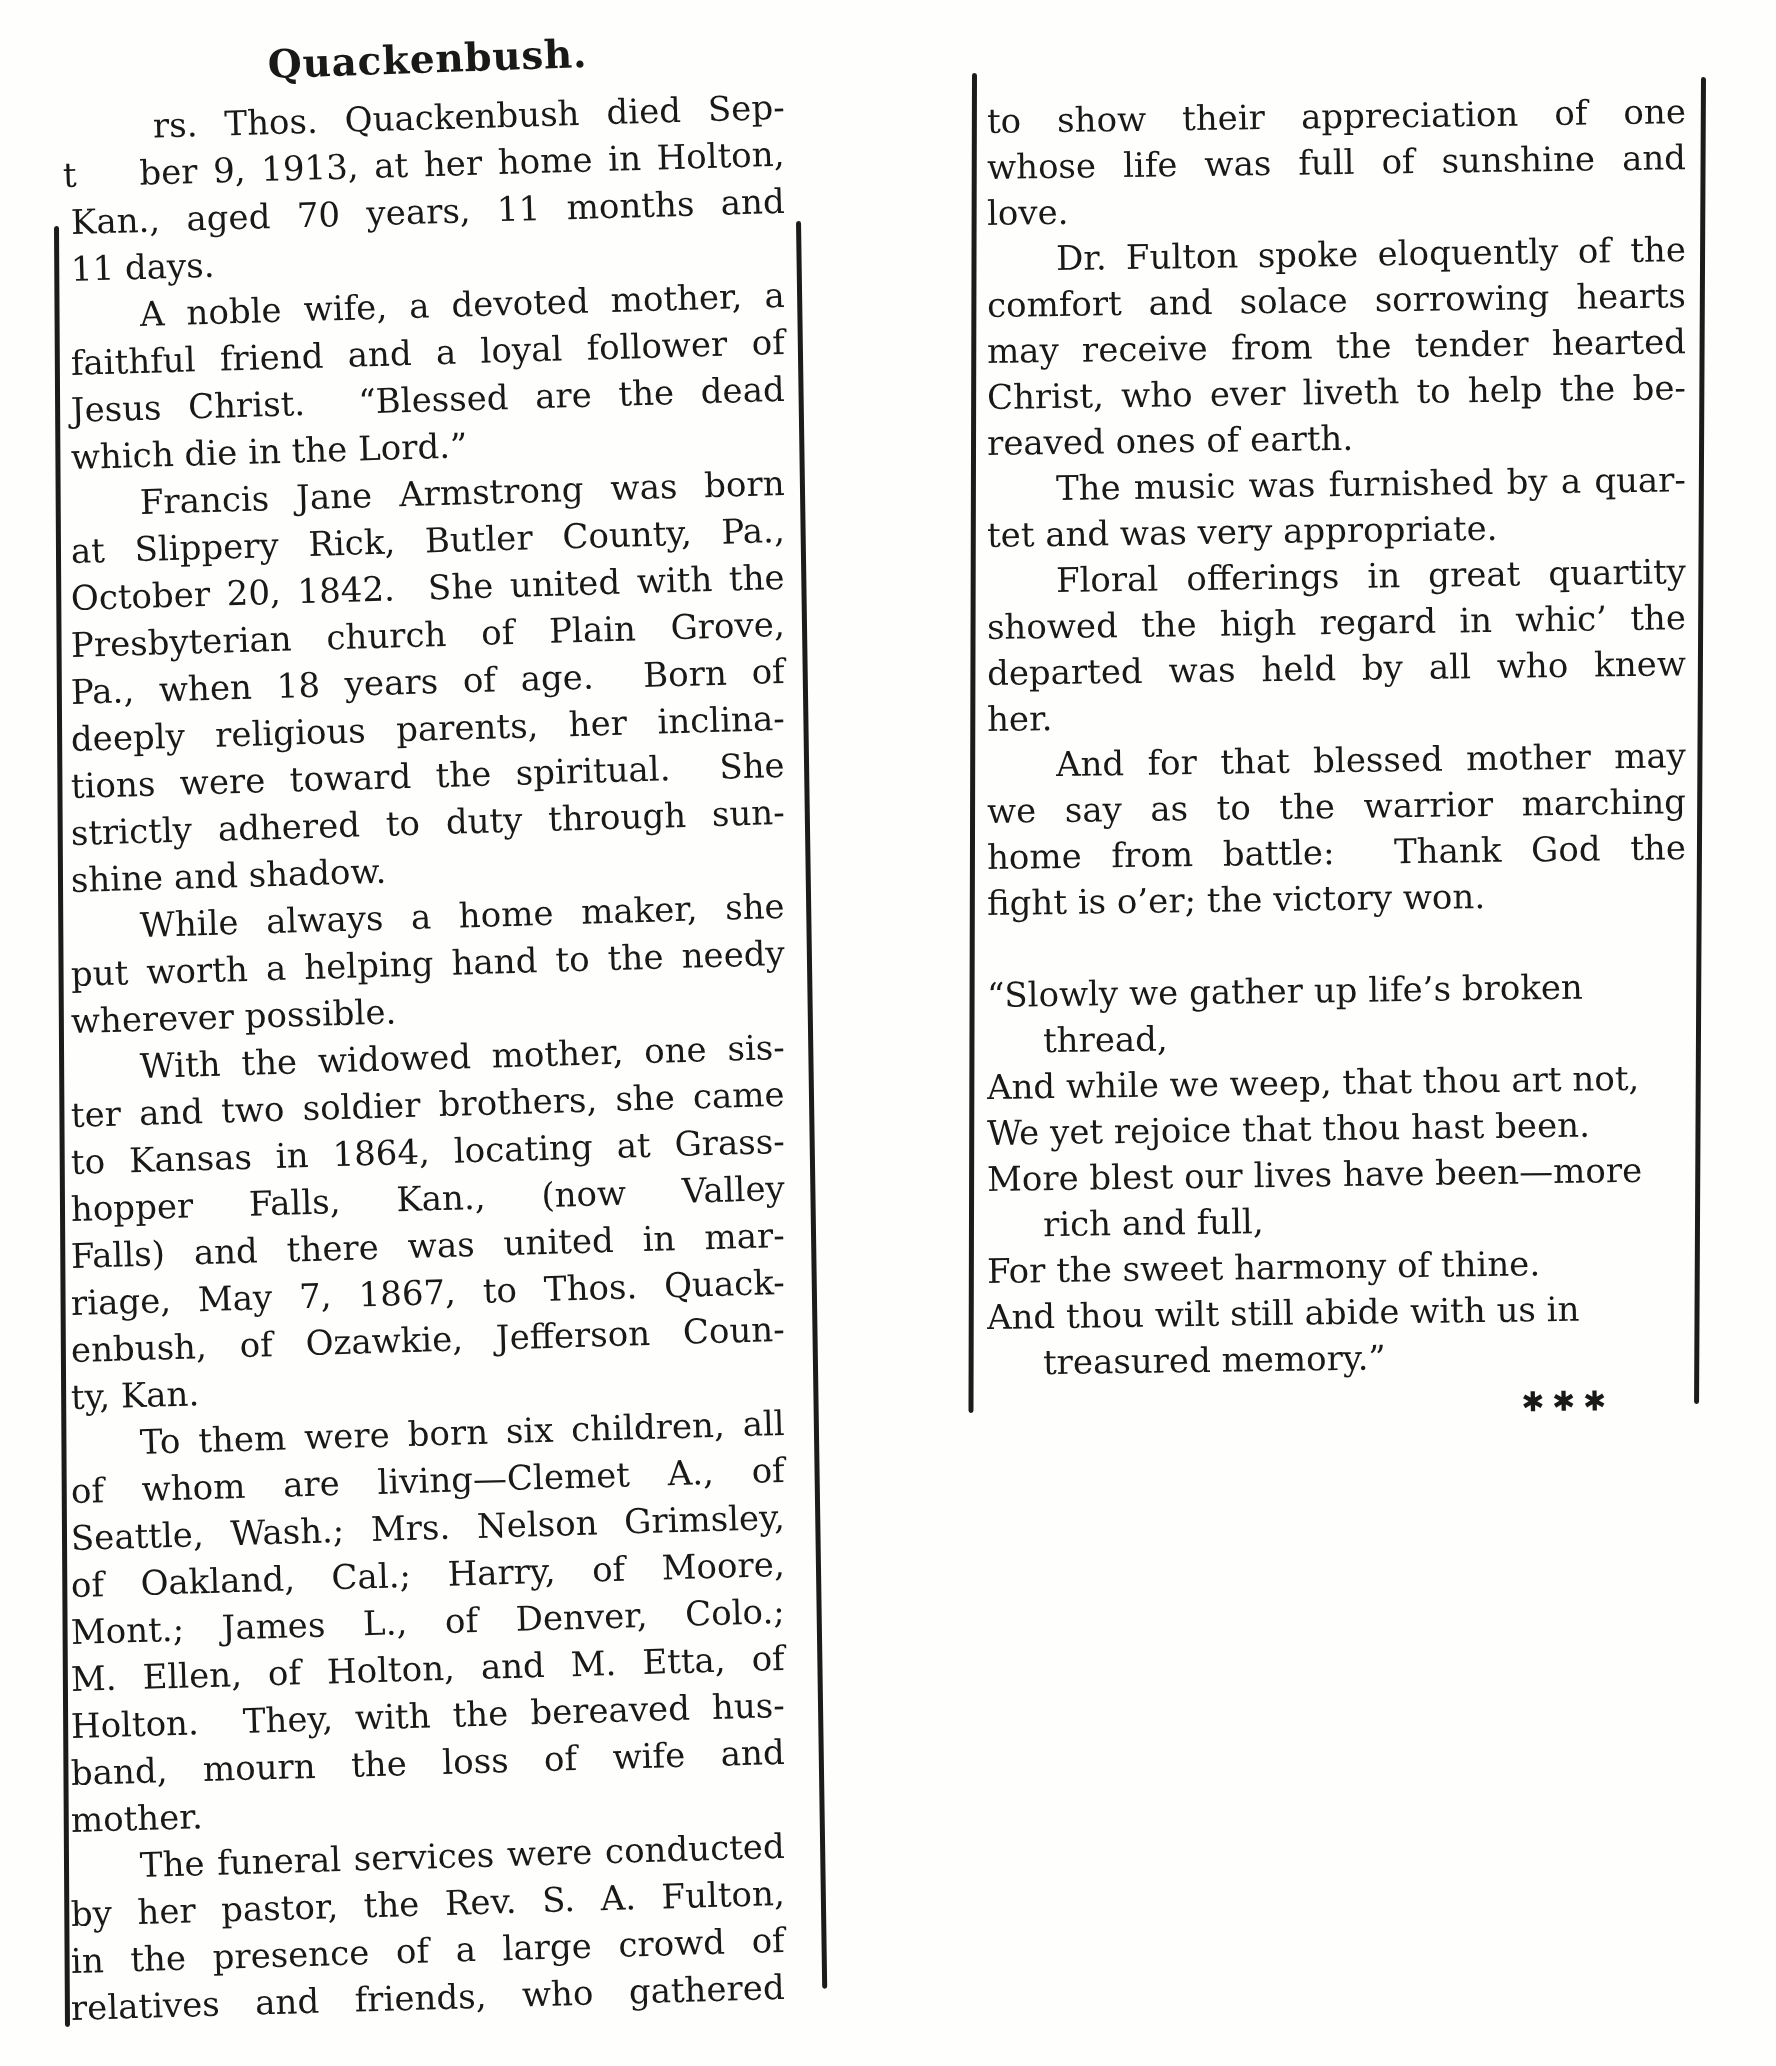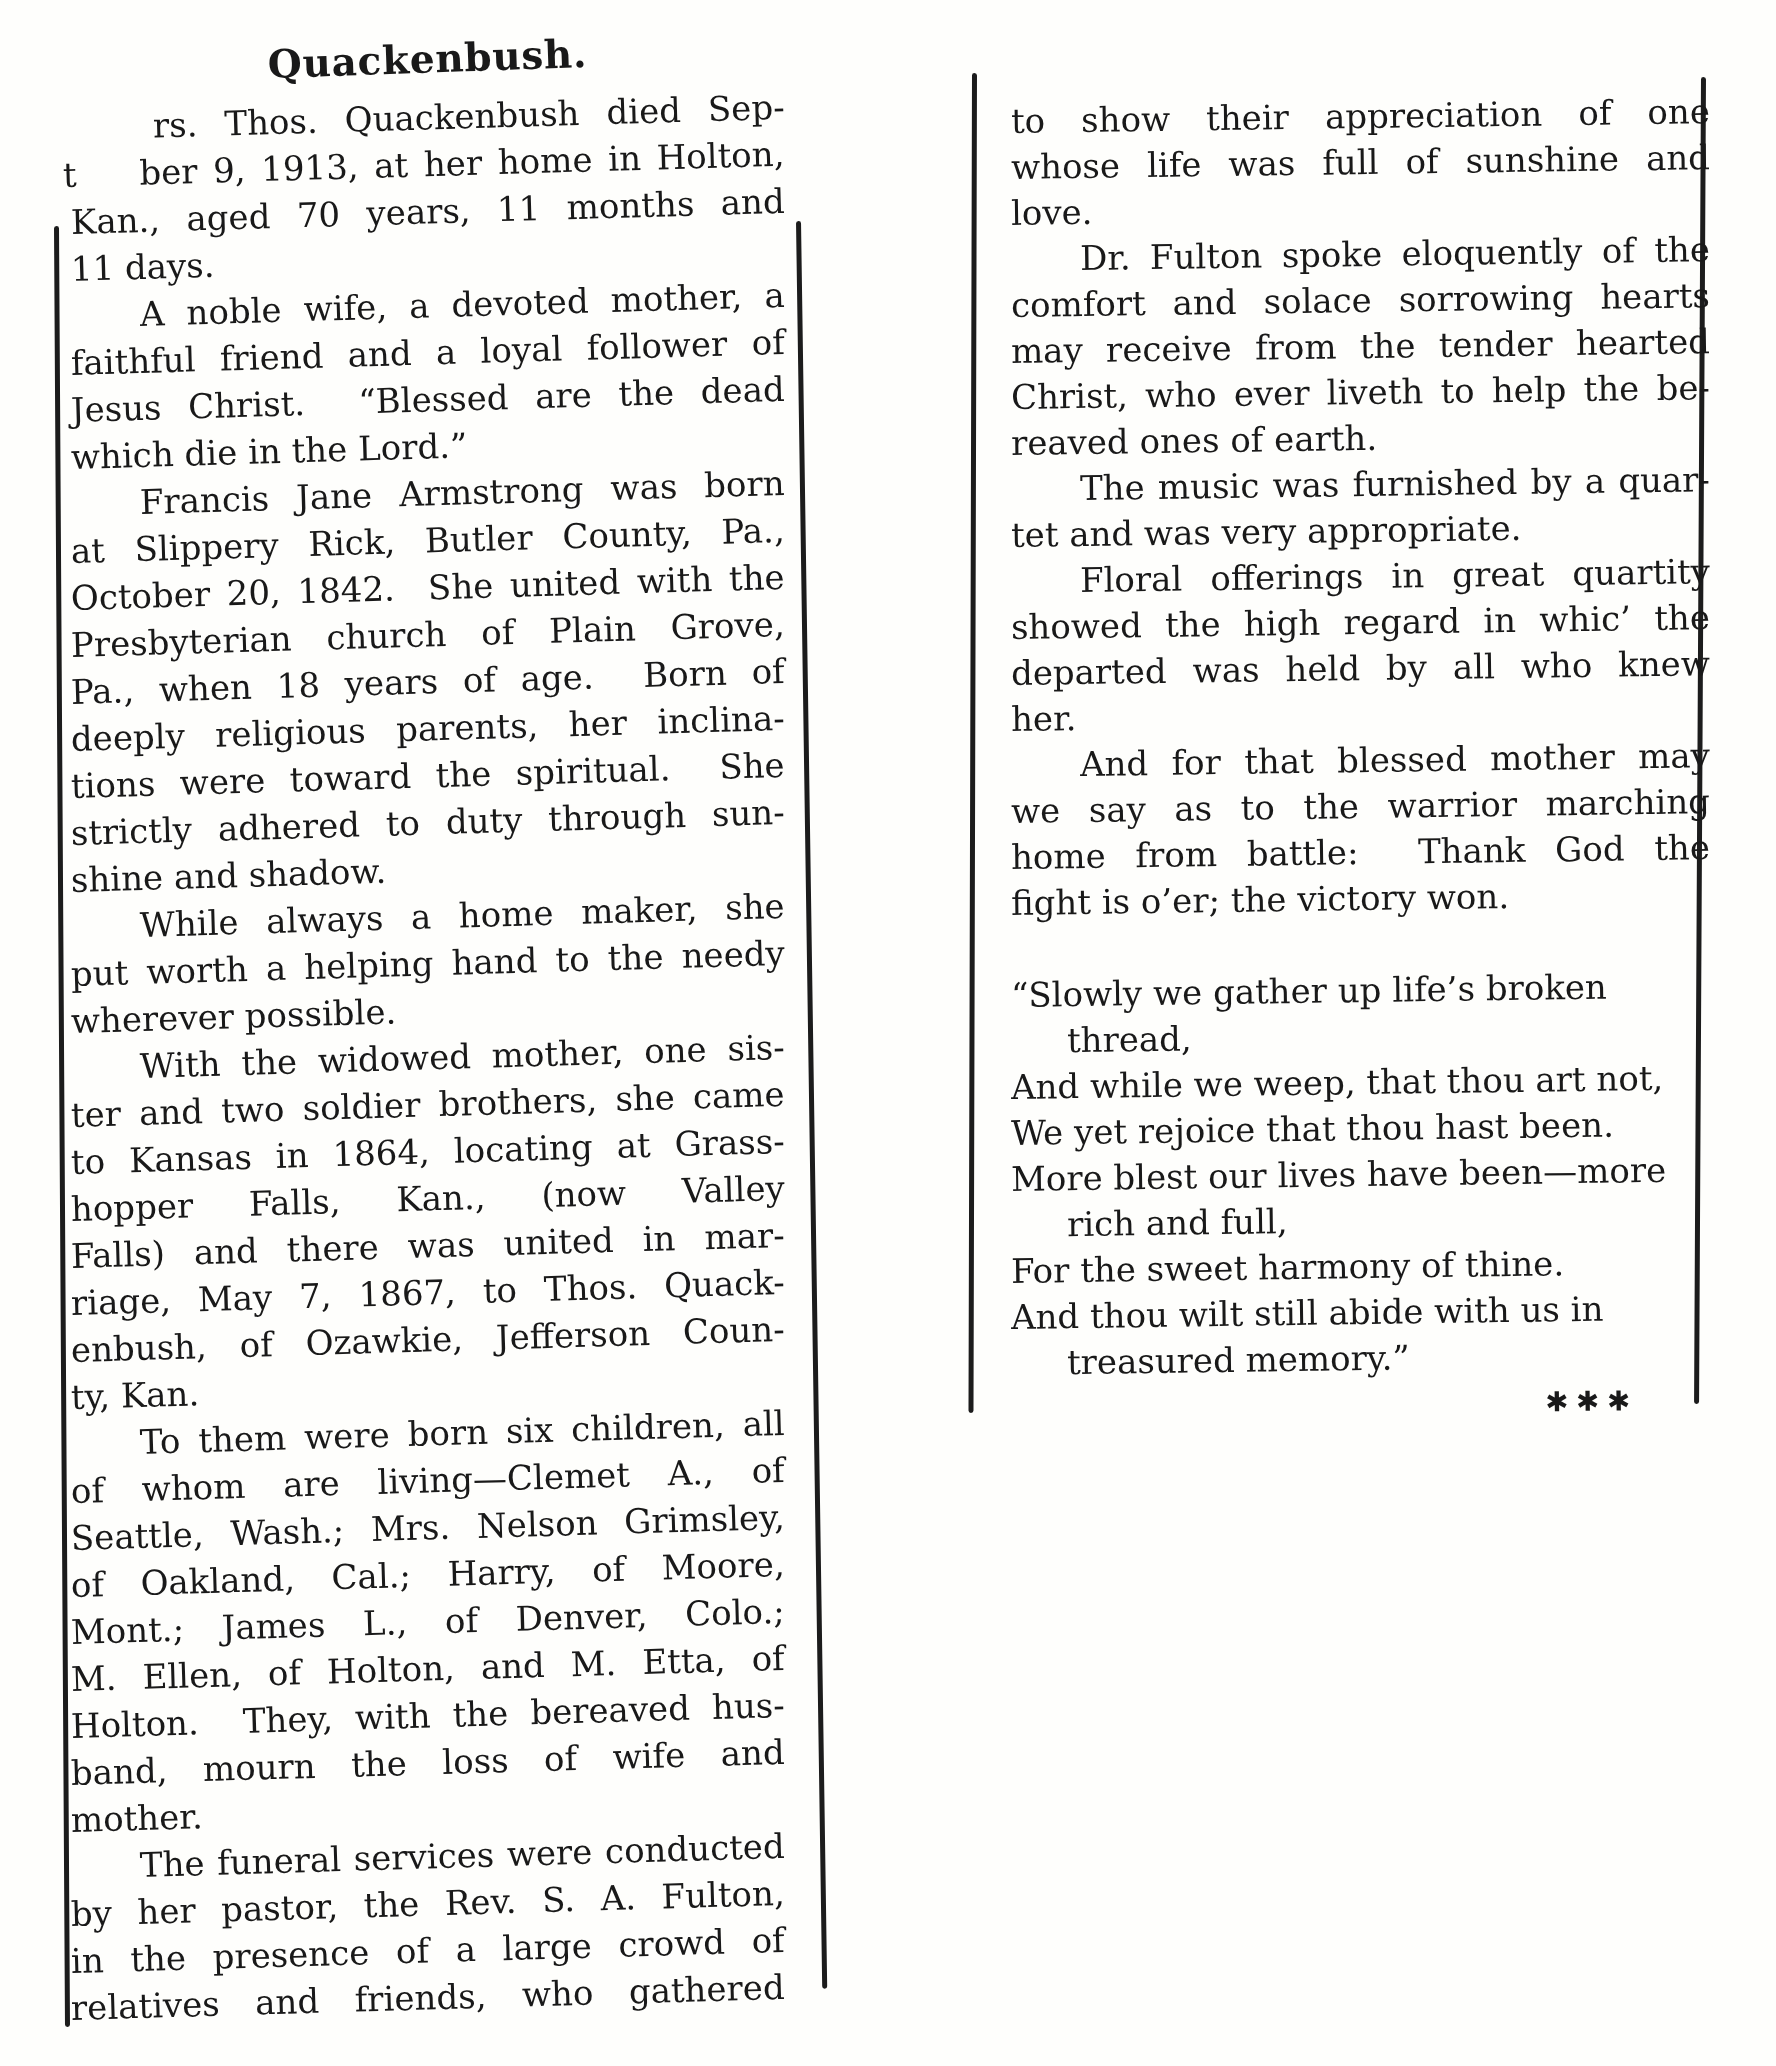--- a/index.html
+++ b/index.html
@@ -20,21 +20,21 @@
     position:absolute;background:#1c1c1c;width:4.6px;border-radius:2.6px;
     transform-origin:50% 0;
   }
   #rule-a{left:54px;top:226px;height:1801px;transform:rotate(-0.35deg);}
   #rule-b{left:796px;top:221px;height:1768px;transform:rotate(-0.85deg);}
   #rule-c{left:972px;top:73px;height:1340px;transform:rotate(0.15deg);}
   #rule-d{left:1701px;top:77px;height:1327px;width:5.2px;transform:rotate(0.3deg);}
 
   .col{position:absolute;}
   .col-left{left:71px;top:46px;width:714px;}
-  .col-right{left:987px;top:98px;width:699px;margin-left:24px;}
+  .col-right{left:987px;top:98px;width:699px;}
 
   .heading{
     margin:0;height:59px;line-height:51px;
     font-size:39px;font-weight:bold;text-align:center;letter-spacing:0.7px;
     transform:rotate(-2deg);transform-origin:0 55%;
   }
 
   .line{
     position:relative;
     height:47px;line-height:47px;

